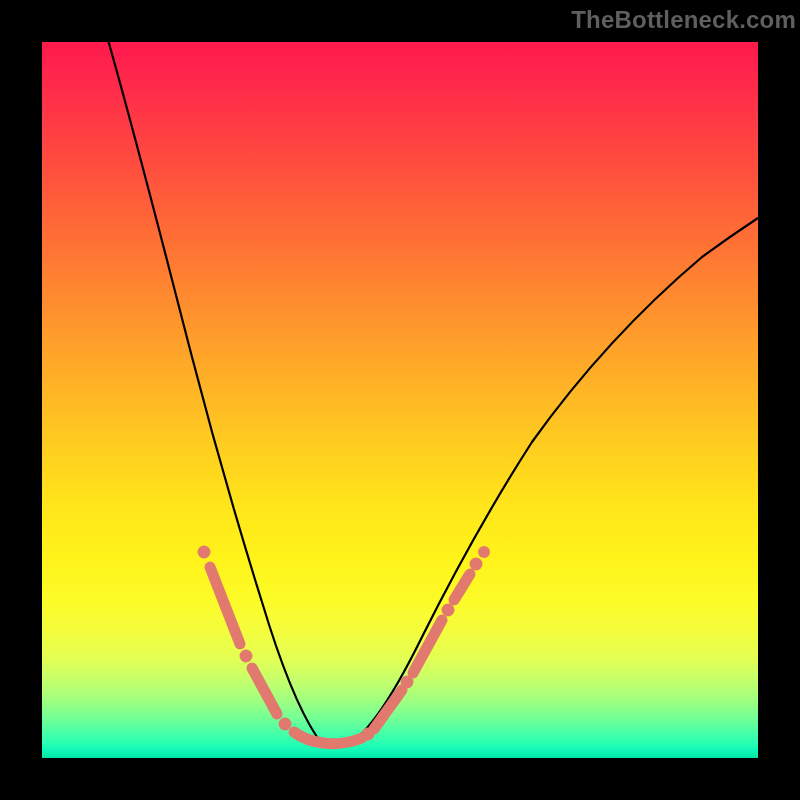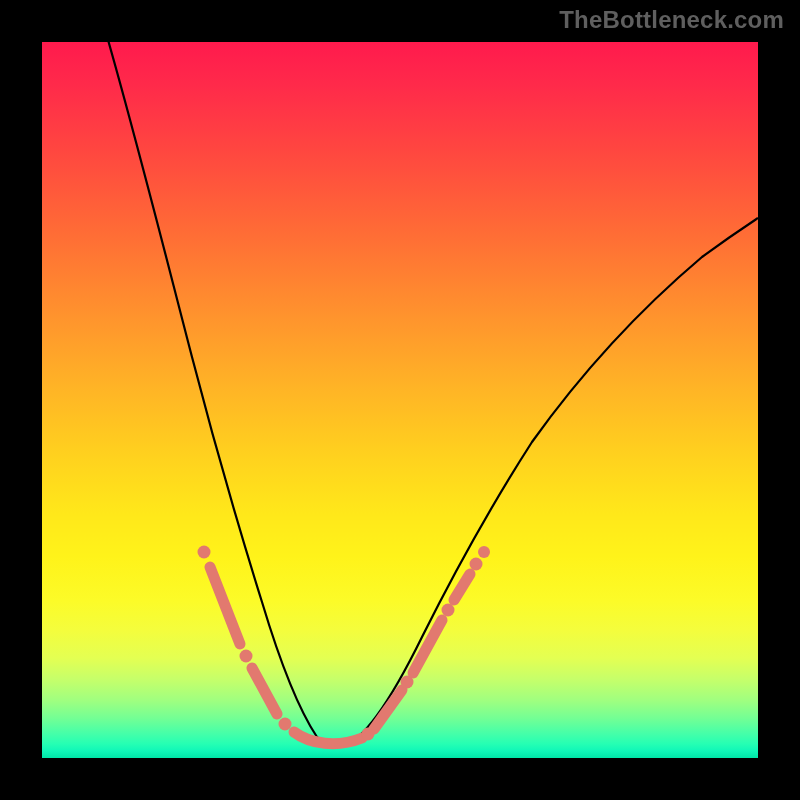--- a/index.html
+++ b/index.html
@@ -48,21 +48,21 @@
       #72ff95 94.5%,
       #47ffa8 96.5%,
       #26ffb3 98%,
       #10f7b8 99%,
       #00e6a8 100%
     );
   }
   .watermark {
     position: absolute;
     top: 6px;
-    right: 16px;
+    right: 4px;
     font-size: 24px;
     font-weight: 600;
     color: #5f5f5f;
     letter-spacing: 0.2px;
     user-select: none;
   }
   svg.curve {
     position: absolute;
     inset: 0;
   }

